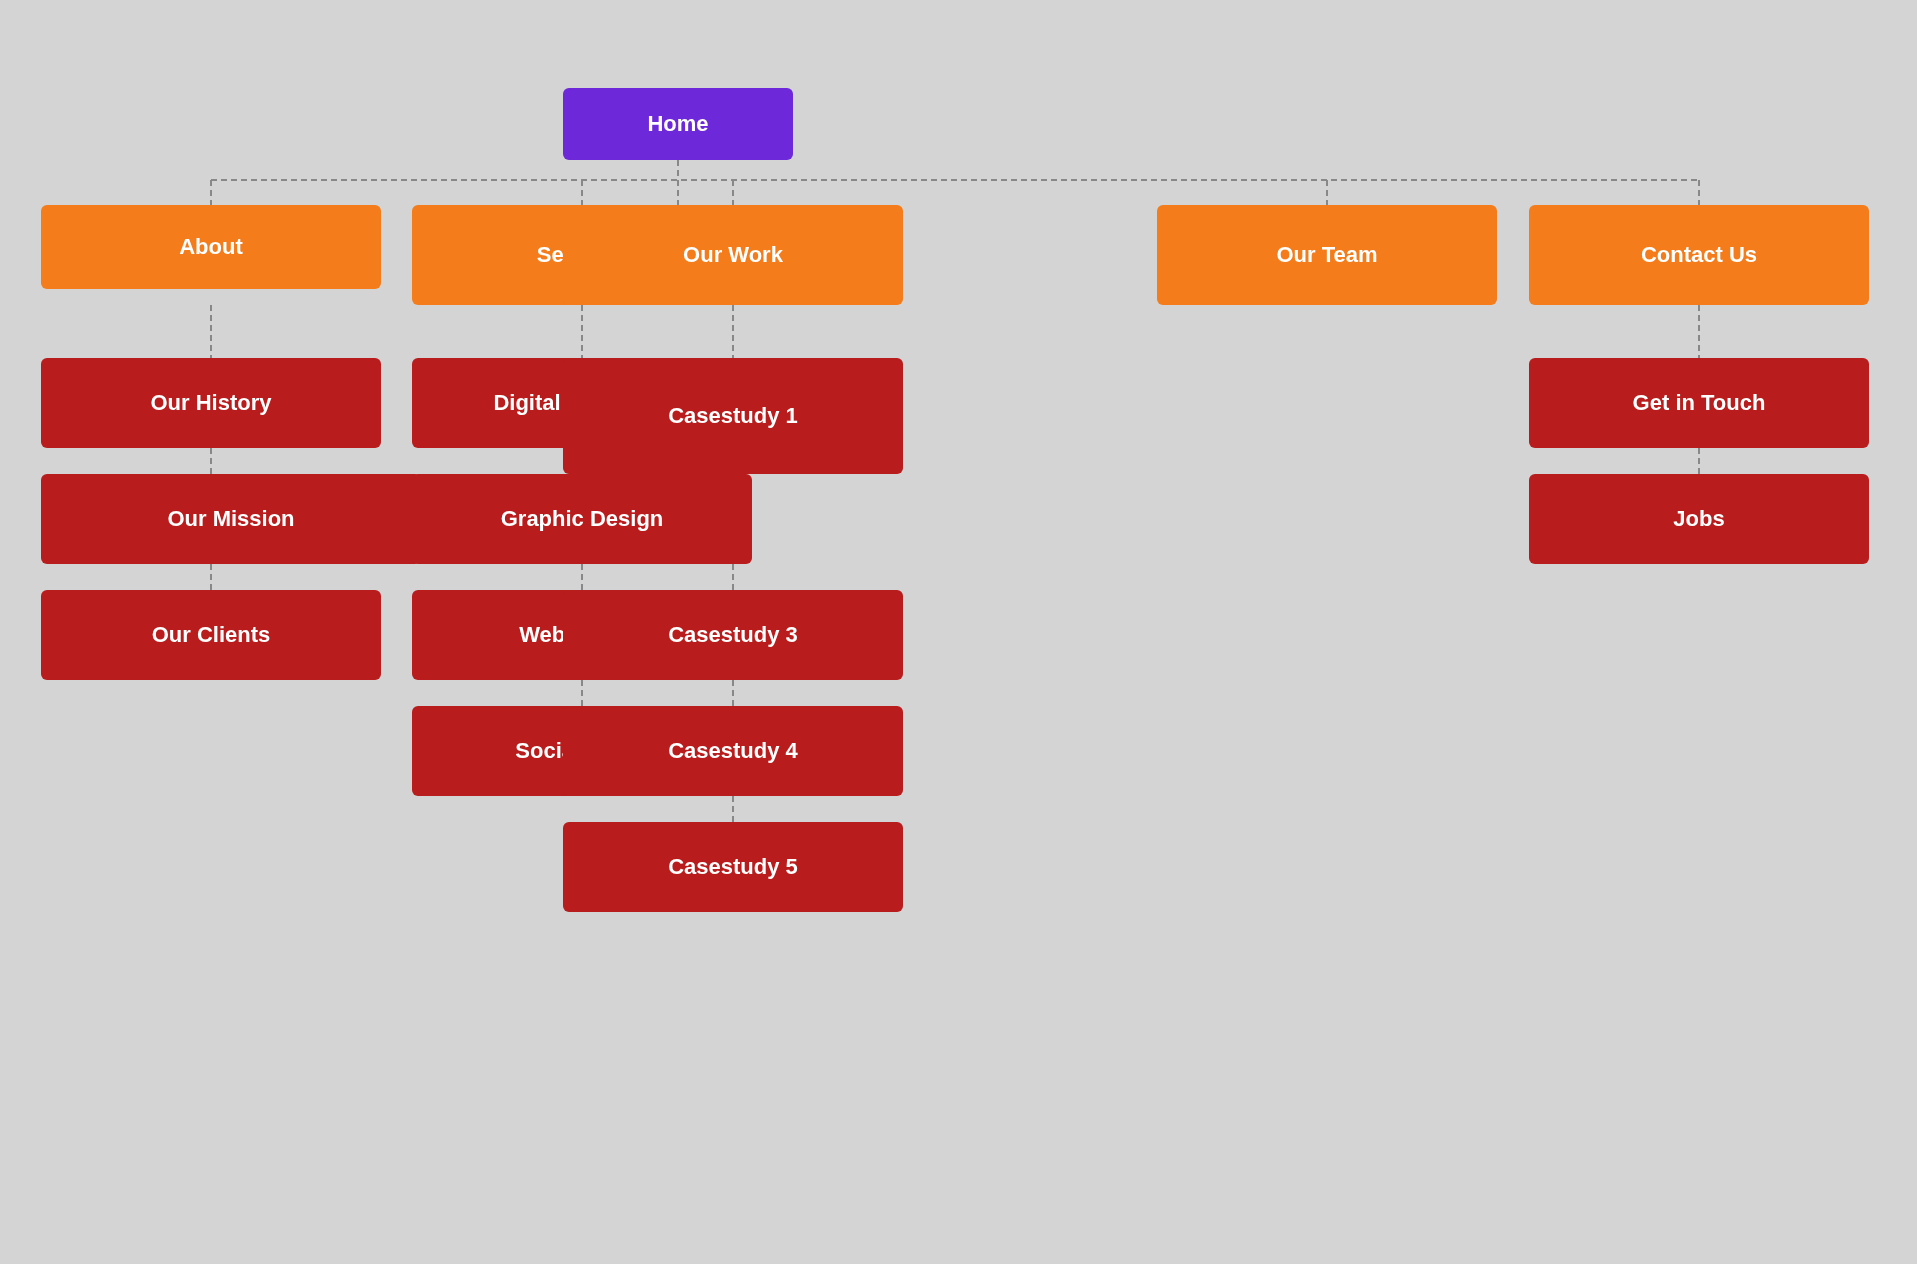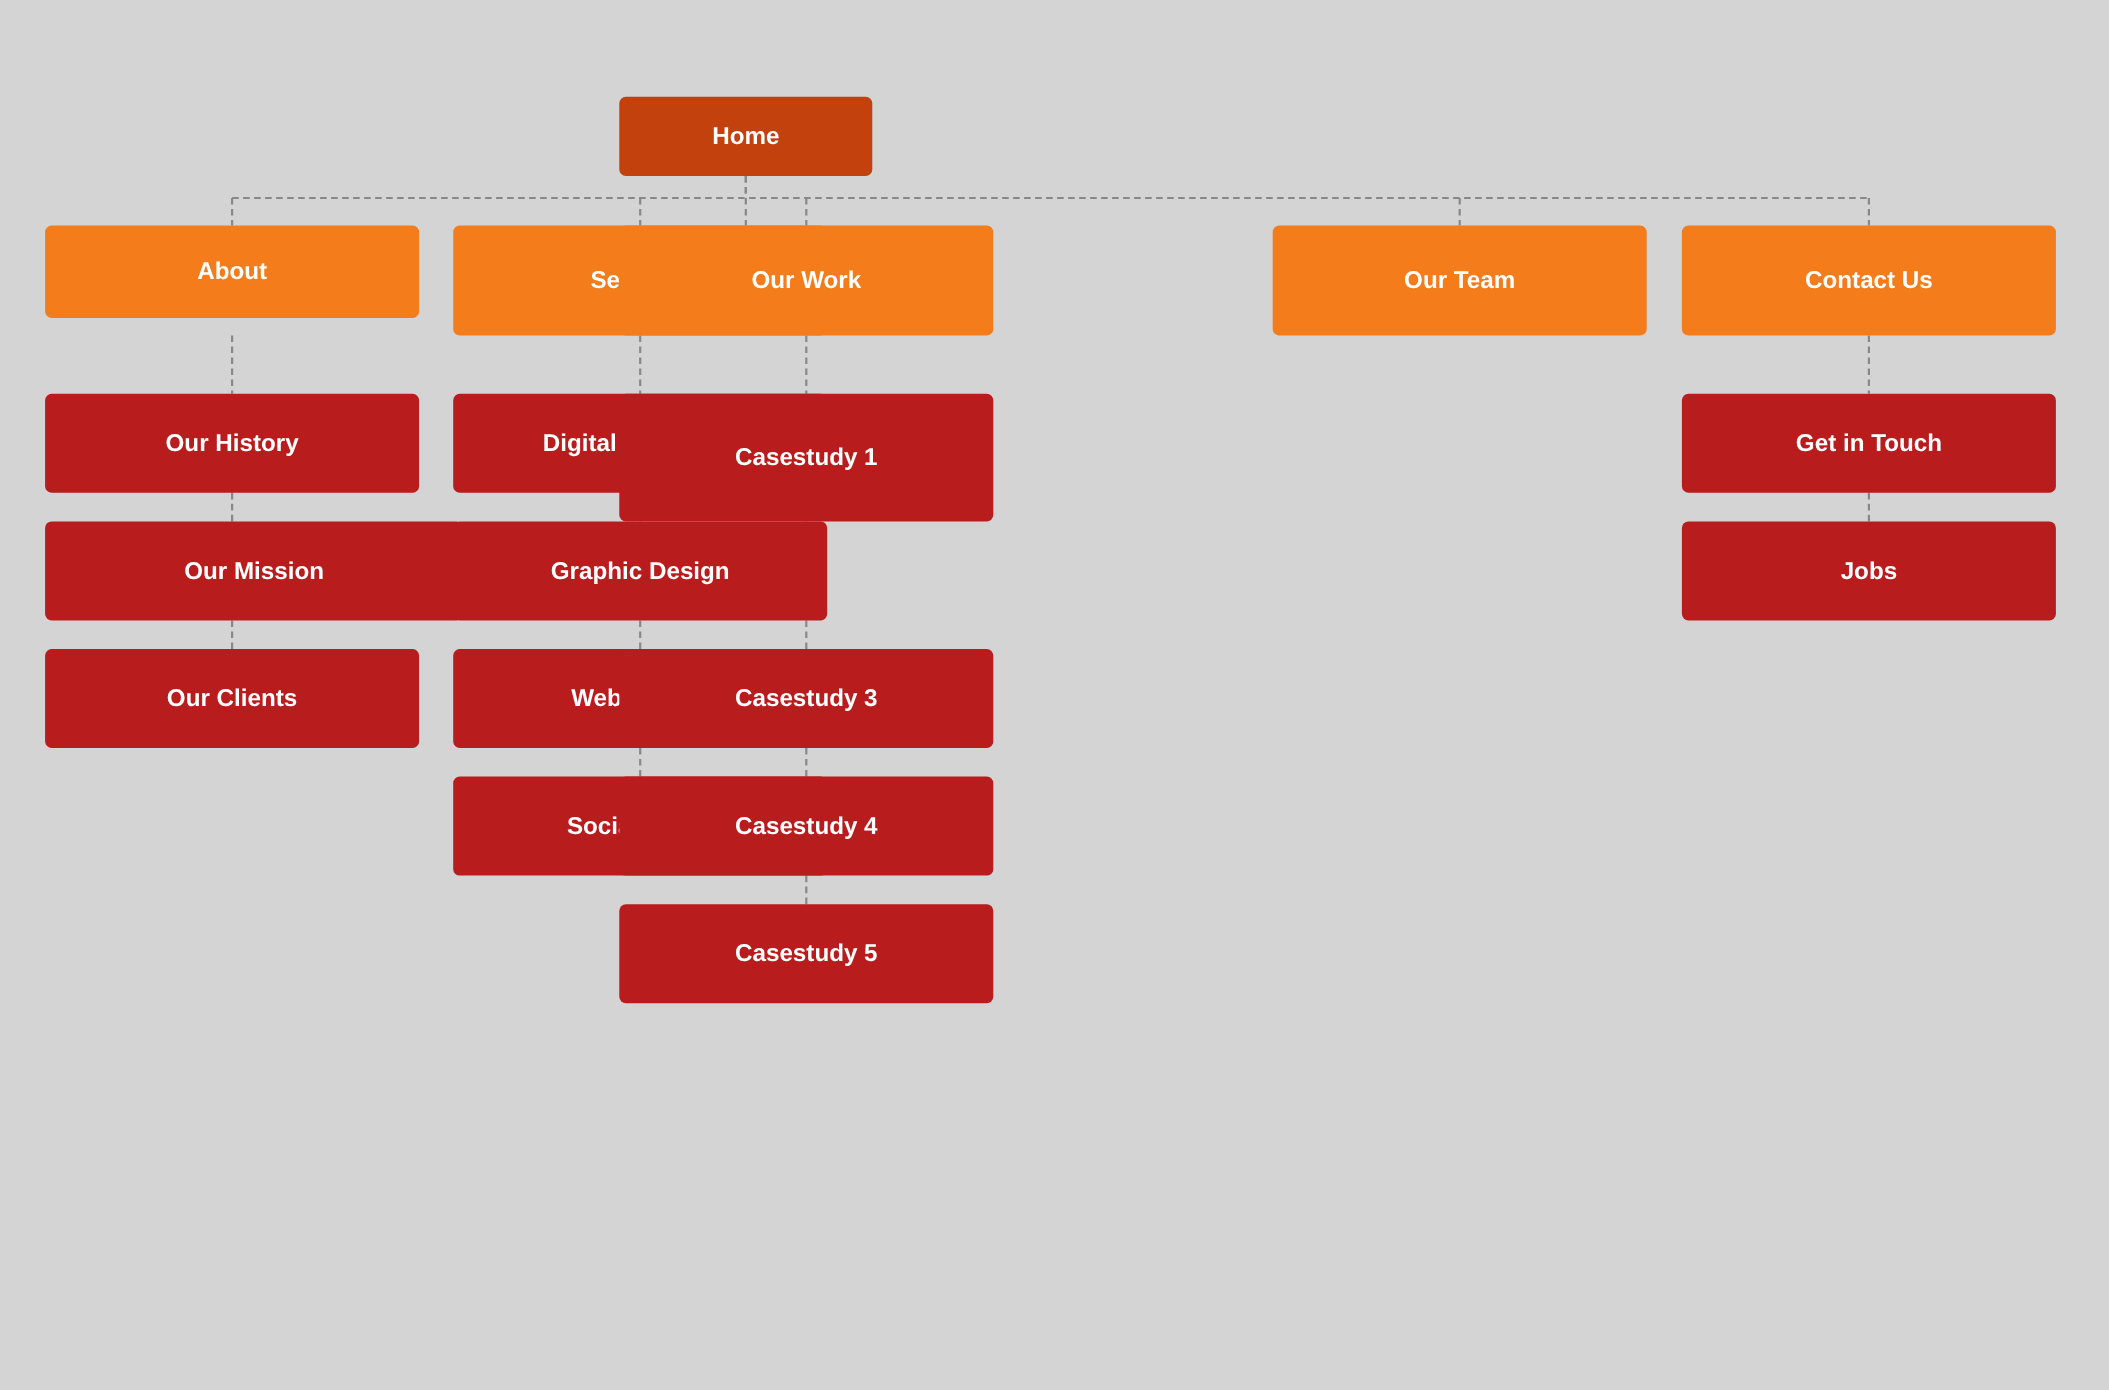--- a/index.html
+++ b/index.html
@@ -25,21 +25,21 @@
       justify-content: center;
       border-radius: 6px;
       font-weight: 700;
       font-size: 22px;
       color: #fff;
       text-align: center;
       padding: 10px 14px;
     }
 
     .node-gray {
-      background: #c2410c;
+      background: #6d28d9;
     }
 
     .node-orange {
       background: #f47c1a;
     }
 
     .node-blue {
       background: #b91c1c;
     }
 

